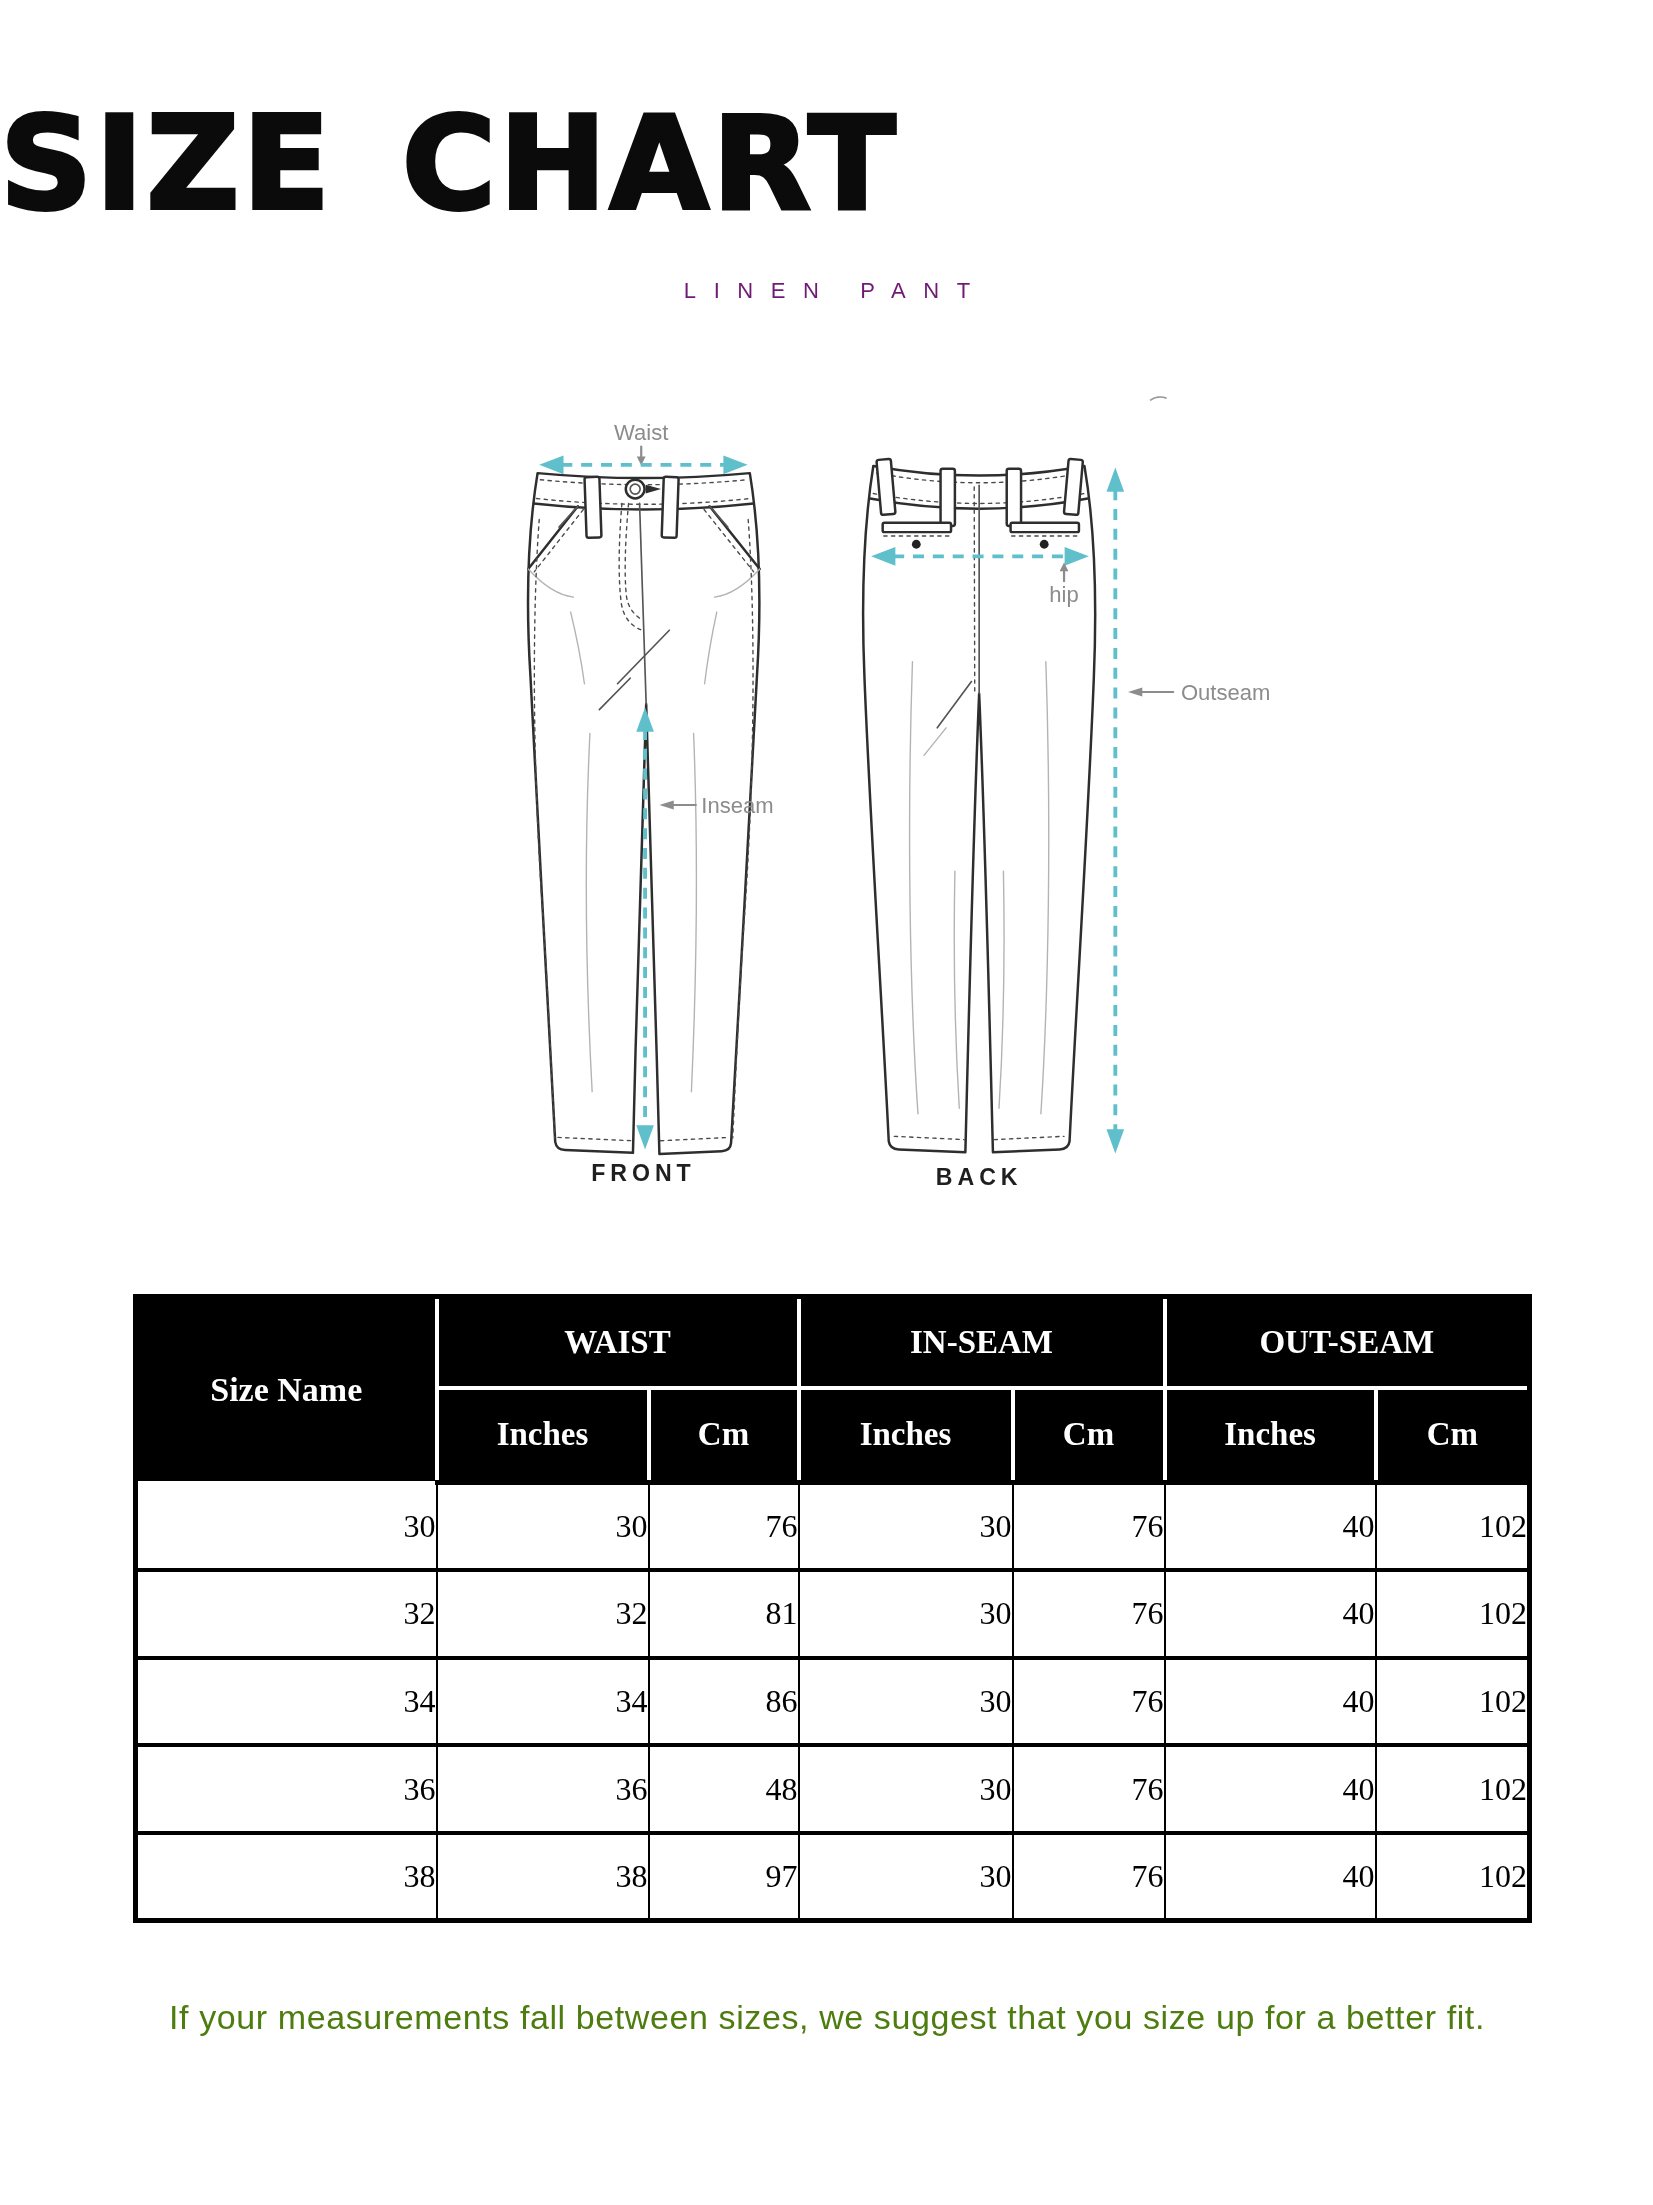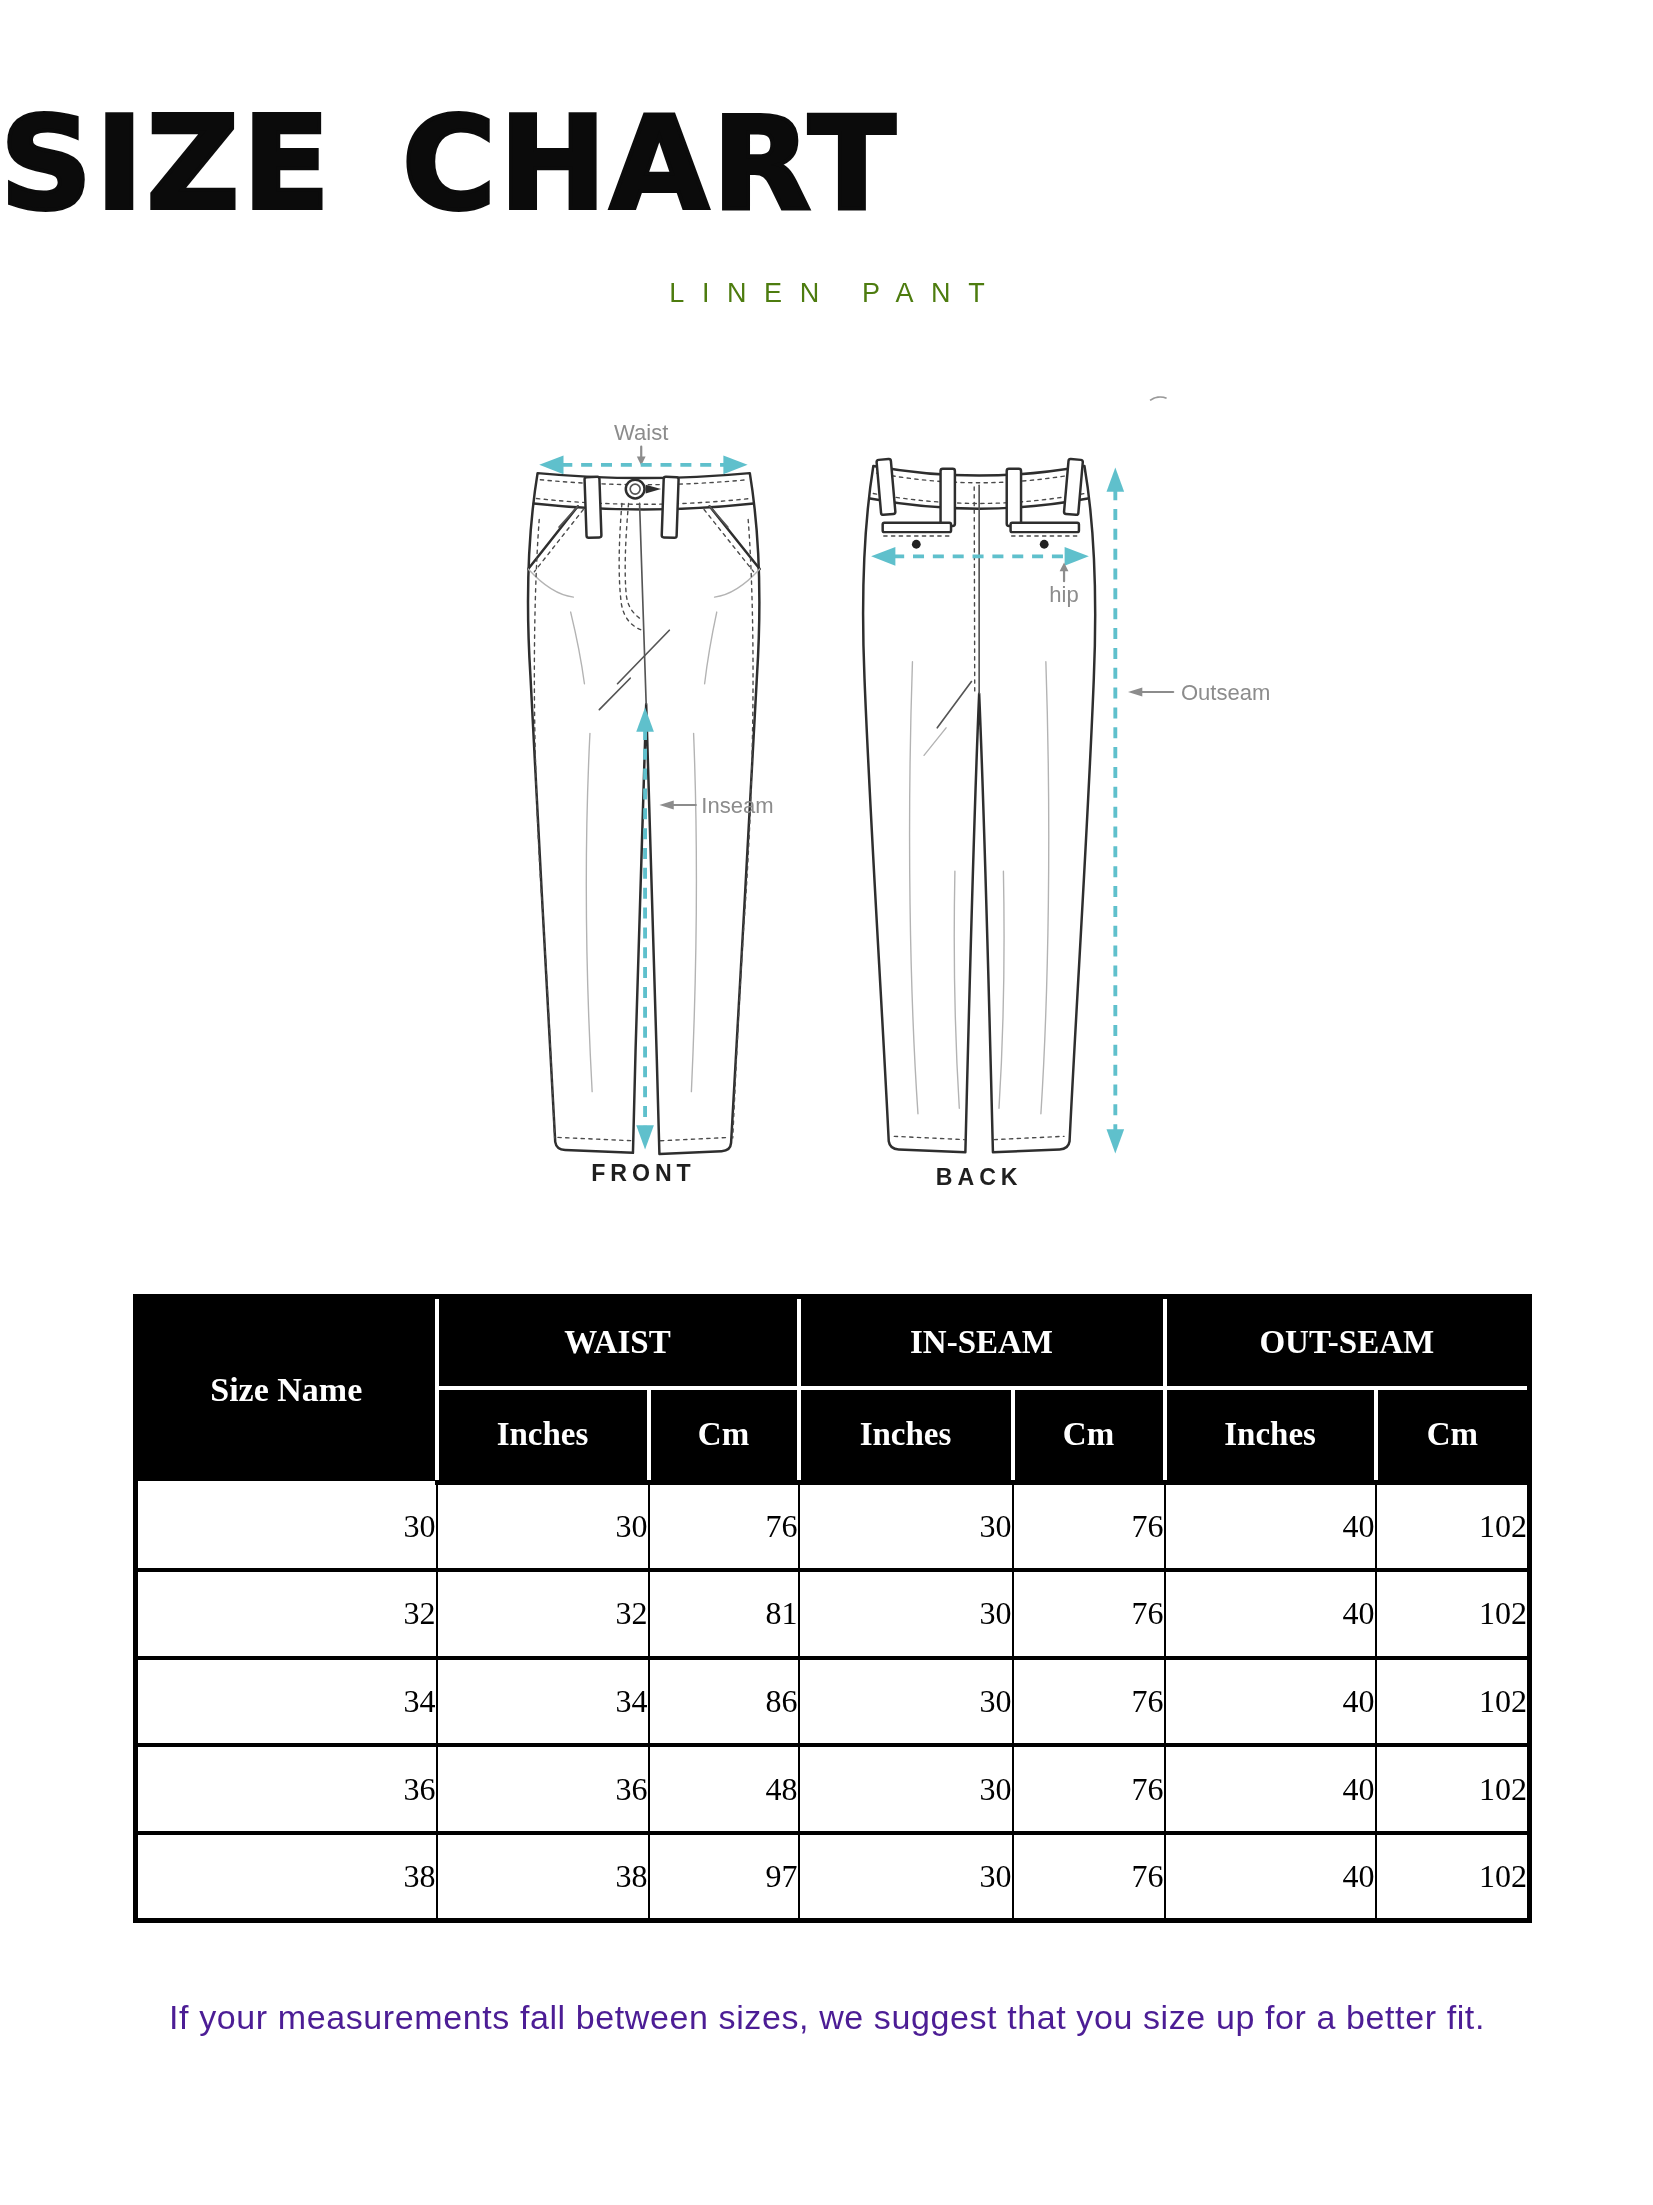--- a/index.html
+++ b/index.html
@@ -13,22 +13,22 @@
     font-family:"Liberation Sans",sans-serif;}
   .title{
     position:absolute;top:100px;left:0;width:1654px;text-align:left;
     font-family:"DejaVu Sans","Liberation Sans",sans-serif;
     font-weight:bold;font-size:128px;line-height:128px;
     letter-spacing:3.3px;word-spacing:21px;color:var(--ink);
     -webkit-text-stroke:3.9px var(--ink);
   }
   .subtitle{
     position:absolute;top:278px;left:0;width:1654px;text-align:center;
-    font-size:27px;font-weight:500;letter-spacing:17.6px;text-indent:17.6px;
-    color:#4d7c0f;
+    font-size:22px;font-weight:500;letter-spacing:17.6px;text-indent:17.6px;
+    color:#701a75;
   }
   .diagram{position:absolute;top:375px;left:0;width:1654px;height:860px;}
   .sk{fill:none;stroke:var(--line);stroke-width:4.5;stroke-linecap:round;stroke-linejoin:round;}
   .sk-fill{fill:#ffffff;stroke:var(--line);stroke-width:4.5;stroke-linejoin:round;}
   .sk-thin{fill:none;stroke:#555555;stroke-width:3;stroke-linecap:round;}
   .stitch{fill:none;stroke:#4a4a4a;stroke-width:2.5;stroke-dasharray:6 8;stroke-linecap:round;}
   .crease{fill:none;stroke:#b3b3b3;stroke-width:2.5;stroke-linecap:round;}
   .tealdash{fill:none;stroke:var(--teal);stroke-width:7;stroke-dasharray:20 16;}
   .tealhead{fill:var(--teal);stroke:none;}
   .garrow{fill:none;stroke:var(--glabel);stroke-width:4;stroke-linecap:round;}
@@ -47,21 +47,21 @@
   }
   .size-table thead tr.group-row th{height:91px;}
   .size-table thead tr.sub-row th{height:95px;border-bottom:5.5px solid #000000;}
   .size-table thead th.corner{font-size:34px;}
   .size-table tbody td{
     border:2.2px solid #000000;border-top:4.4px solid #000000;border-bottom:4.4px solid #000000;
     text-align:right;vertical-align:middle;height:84px;font-size:32px;color:#000000;
   }
   .footer{
     position:absolute;top:1991px;left:0;width:1654px;text-align:center;
-    font-size:34px;line-height:53px;font-weight:500;color:#4c1d95;letter-spacing:0.6px;
+    font-size:34px;line-height:53px;font-weight:500;color:#4d7c0f;letter-spacing:0.6px;
   }
 </style>
 </head>
 <body>
 
 <h1 class="title">SIZE CHART</h1>
 <div class="subtitle">LINEN PANT</div>
 
 <svg class="diagram" viewBox="0 0 3000 1560" xmlns="http://www.w3.org/2000/svg">
 

